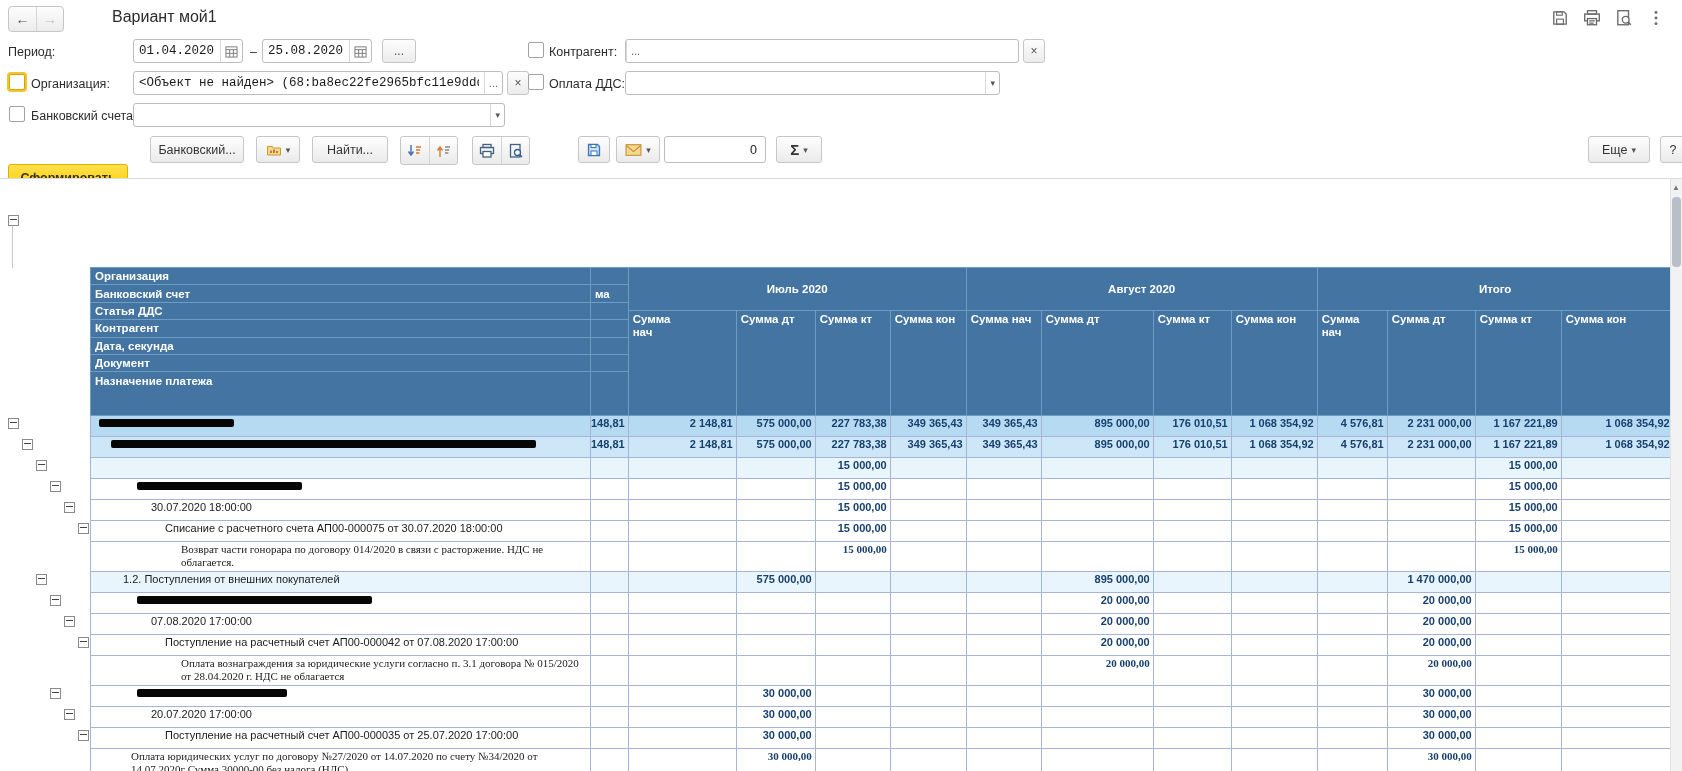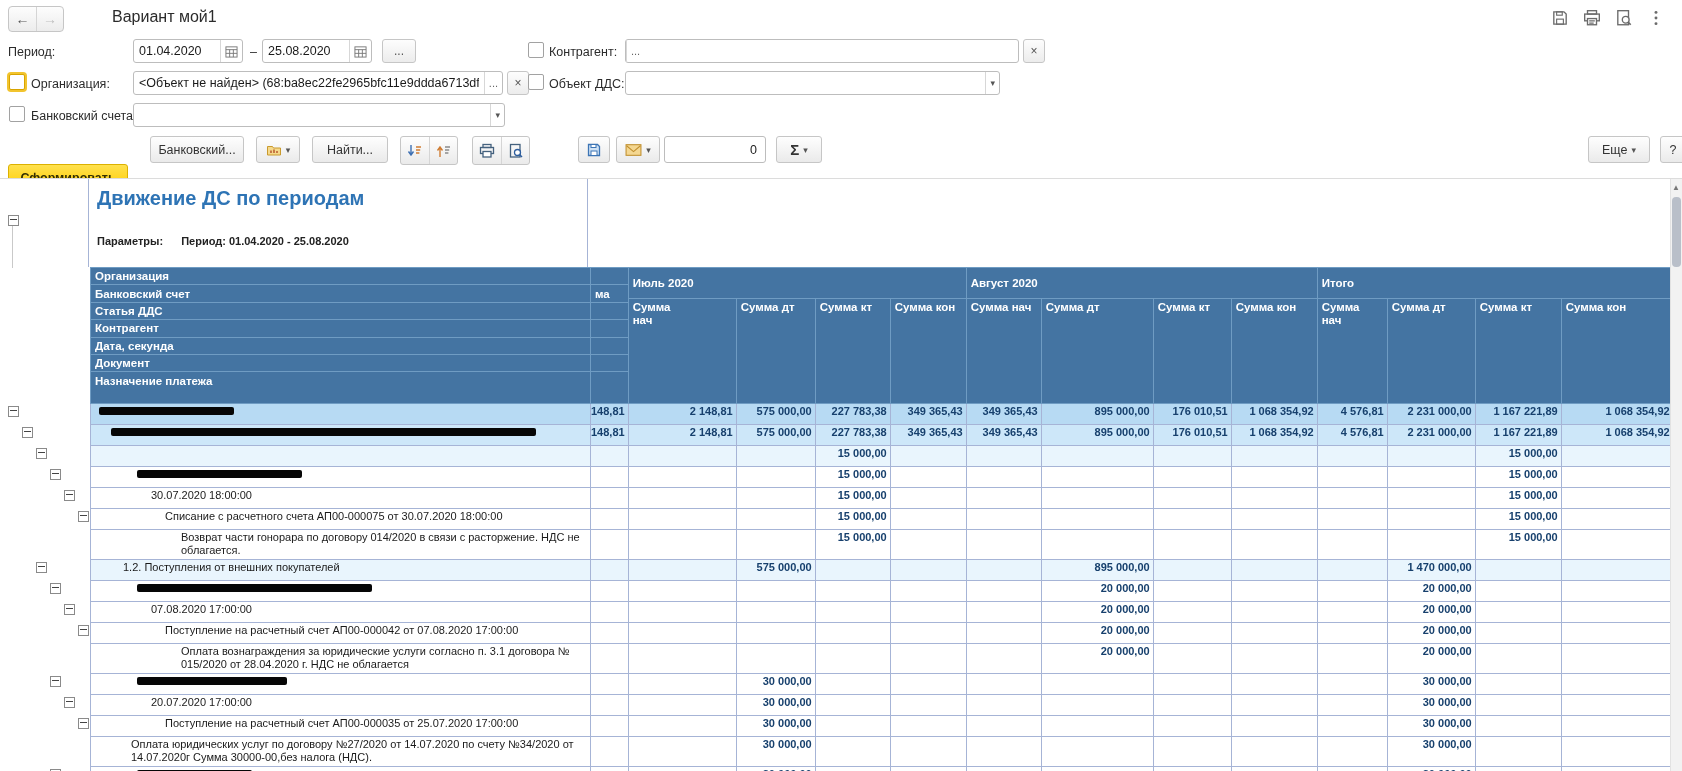--- a/index.html
+++ b/index.html
@@ -10,21 +10,21 @@
   .navbtn{width:27px;height:24px;display:flex;align-items:center;justify-content:center;font-size:14px;color:#555;background:transparent;border:0;}
   .navbtn+.navbtn{border-left:1px solid #d5d5d5;color:#bfbfbf;}
   .apptitle{position:absolute;left:112px;top:8px;font-size:16px;color:#2b2b2b;}
   .topicons{position:absolute;left:1550px;top:8px;display:flex;gap:12px;align-items:center;}
   .tico{width:20px;height:20px;display:flex;align-items:center;justify-content:center;}
   
   .flabel{position:absolute;font-size:12.5px;color:#2b2b2b;white-space:nowrap;}
   .cb{position:absolute;width:14px;height:14px;border:1px solid #a2a2a2;border-radius:2px;background:#fff;}
   .cb.hl{border-color:#d8a400;box-shadow:0 0 0 2px #f2c42e;}
   .fld{position:absolute;display:flex;align-items:stretch;height:24px;border:1px solid #bdbdbd;border-radius:3px;background:#fff;box-sizing:border-box;}
-  .fld .txt{flex:1;border:0;outline:none;padding:0 5px;font-size:12.5px;font-family:Liberation Sans, sans-serif;color:#1a1a1a;background:transparent;min-width:0;}
+  .fld .txt{flex:1;border:0;outline:none;padding:0 5px;font-size:12.5px;font-family:Liberation Mono, monospace;color:#1a1a1a;background:transparent;min-width:0;}
   .seg{display:flex;align-items:center;justify-content:center;border-left:1px solid #d7d7d7;color:#666;font-size:11px;padding:0 4px;}
   .mini{position:absolute;height:24px;display:flex;align-items:center;justify-content:center;border:1px solid #c6c6c6;border-radius:3px;background:linear-gradient(#fdfdfd,#ececec);font-size:12px;color:#555;box-sizing:border-box;}
   .ddarrow{font-size:9px;color:#555;}
   
   .tbtn{position:absolute;top:136px;height:27px;display:flex;align-items:center;justify-content:center;gap:4px;border:1px solid #c6c6c6;border-radius:3px;background:linear-gradient(#fefefe,#eaeaea);font-size:12.5px;color:#333;box-sizing:border-box;padding:0 8px;}
   .tbtn.icon{padding:0 5px;}
   .gen{background:linear-gradient(#ffe14d,#ffcc00);border-color:#dcb100;font-weight:700;color:#332f00;margin-top:28px;}
   .pair{position:absolute;top:136px;display:flex;border:1px solid #c6c6c6;border-radius:3px;overflow:hidden;background:linear-gradient(#fefefe,#eaeaea);}
   .pair .half{width:28px;height:27px;display:flex;align-items:center;justify-content:center;box-sizing:border-box;}
   .pair .half+.half{border-left:1px solid #d5d5d5;}
@@ -34,32 +34,32 @@
   .report{position:absolute;left:0;top:178px;width:1682px;height:593px;border-top:1px solid #dcdcdc;background:#fff;}
   .titleblock{position:absolute;left:88px;top:0;width:500px;height:88px;border-left:1px solid #a6b4d6;border-right:1px solid #a6b4d6;box-sizing:border-box;}
   .rtitle{position:absolute;left:8px;top:8px;font-size:20px;font-weight:bold;color:#2e74b5;white-space:nowrap;}
   .rparams{position:absolute;left:8px;top:56px;font-size:11px;font-weight:bold;color:#222;white-space:nowrap;}
   .rparams .pv{margin-left:18px;}
   .rootexp{position:absolute;left:8px;top:36px;}
   .rootline{position:absolute;left:12px;top:47px;width:1px;height:163px;background:#c9c9c9;}
   table.rt{position:absolute;left:0;top:88px;border-collapse:collapse;table-layout:fixed;}
   .rt td,.rt th{overflow:hidden;vertical-align:top;box-sizing:border-box;}
   .hb{background:#4474a2;color:#fff;font-weight:bold;font-size:11.5px;border:1px solid #6f9cc3;text-align:left;}
-  .month{height:21px;padding:9px 4px;white-space:nowrap;}
+  .month{height:21px;padding:15px 4px;white-space:nowrap;text-align:center;}
   .colh{padding:2px 4px;white-space:pre-line;line-height:13px;}
   .lblock{padding:0;}
   .lhrow{height:17.4px;display:flex;align-items:center;padding-left:4px;border-bottom:1px solid #6f9cc3;box-sizing:border-box;white-space:nowrap;}
   .lhrow:last-child{border-bottom:none;}
   .cell{border:1px solid #a6b4d6;font-size:11px;line-height:13px;}
   .gut{border:none;background:#fff;padding-top:2px;}
   .exp{display:inline-block;width:9px;height:9px;border:1px solid #8a8a8a;background:#fff;position:relative;vertical-align:top;}
   .exp::after{content:"";position:absolute;left:1px;right:1px;top:3px;border-top:1px solid #444;}
   .desc{color:#1a1a1a;padding-top:1px;padding-right:4px;white-space:normal;}
   .num{font-weight:bold;color:#17406d;text-align:right;padding:1px 3px 0 0;white-space:nowrap;}
-  tr.h1{height:15px;}  tr.h2{height:30px;}
+  tr.h1{height:15px;}  tr.h2{height:30px;font-family:Liberation Serif, serif;}
   tr.bgA td:not(.gut){background:#b7daf3;}
   tr.bgB td:not(.gut){background:#cde7f9;}
   tr.bgC td:not(.gut){background:#e9f5fd;}
   .bar{display:inline-block;height:8px;background:#060606;border-radius:2px;margin-top:2px;}
   .vscroll{position:absolute;left:1670px;top:0;width:12px;height:593px;background:#f2f2f2;border-left:1px solid #e2e2e2;box-sizing:border-box;}
   .vthumb{position:absolute;left:1671.5px;top:18px;width:9px;height:70px;background:#b9bfc9;border-radius:4px;}
   .varrow{position:absolute;left:1672px;top:4px;font-size:8px;color:#777;}
 </style>
 </head>
 <body>
@@ -141,21 +141,21 @@
 
   <span class="cb hl" style="left:9px;top:74px"></span>
   <div class="flabel" style="left:31px;top:77px">Организация:</div>
   <div class="fld" style="left:133px;top:71px;width:370px">
     <input class="txt" readonly="" value="&lt;Объект не найден&gt; (68:ba8ec22fe2965bfc11e9ddda6713dfef)" style="">
     <span class="seg">...</span>
   </div>
   <button class="mini" style="left:507px;top:71px;width:22px">×</button>
 
   <span class="cb" style="left:528px;top:74px"></span>
-  <div class="flabel" style="left:549px;top:77px">Объект ДДС:</div>
+  <div class="flabel" style="left:549px;top:77px">Оплата ДДС:</div>
   <div class="fld" style="left:625px;top:71px;width:375px">
     <input class="txt" readonly="" style="">
     <span class="seg">
         <span class="ddarrow">▾</span>
       </span>
   </div>
 
   <span class="cb" style="left:9px;top:106px"></span>
   <div class="flabel" style="left:31px;top:109px">Банковский счета:</div>
   <div class="fld" style="left:133px;top:103px;width:372px">
@@ -226,26 +226,20 @@
     </button>
   <button class="tbtn" style="left:1588px;width:62px">
     <span>Еще</span>
     <span class="ddarrow">▾</span>
     </button>
   <button class="tbtn" style="left:1660px;width:26px">?</button>
 
   <div class="report">
     <div class="rootexp exp"></div>
     <div class="rootline"></div>
-    <div class="titleblock">
-      <div class="rtitle">Движение ДС по периодам</div>
-      <div class="rparams">
-        <span>Параметры:</span><span class="pv">Период: 01.04.2020 - 25.08.2020</span>
-      </div>
-    </div>
 
     <table class="rt">
       <colgroup>
         <col style="width:88px">
           <col style="width:500px">
           <col style="width:37px">
         <col style="width:108px">
           <col style="width:79px">
           <col style="width:75px">
           <col style="width:76px">

